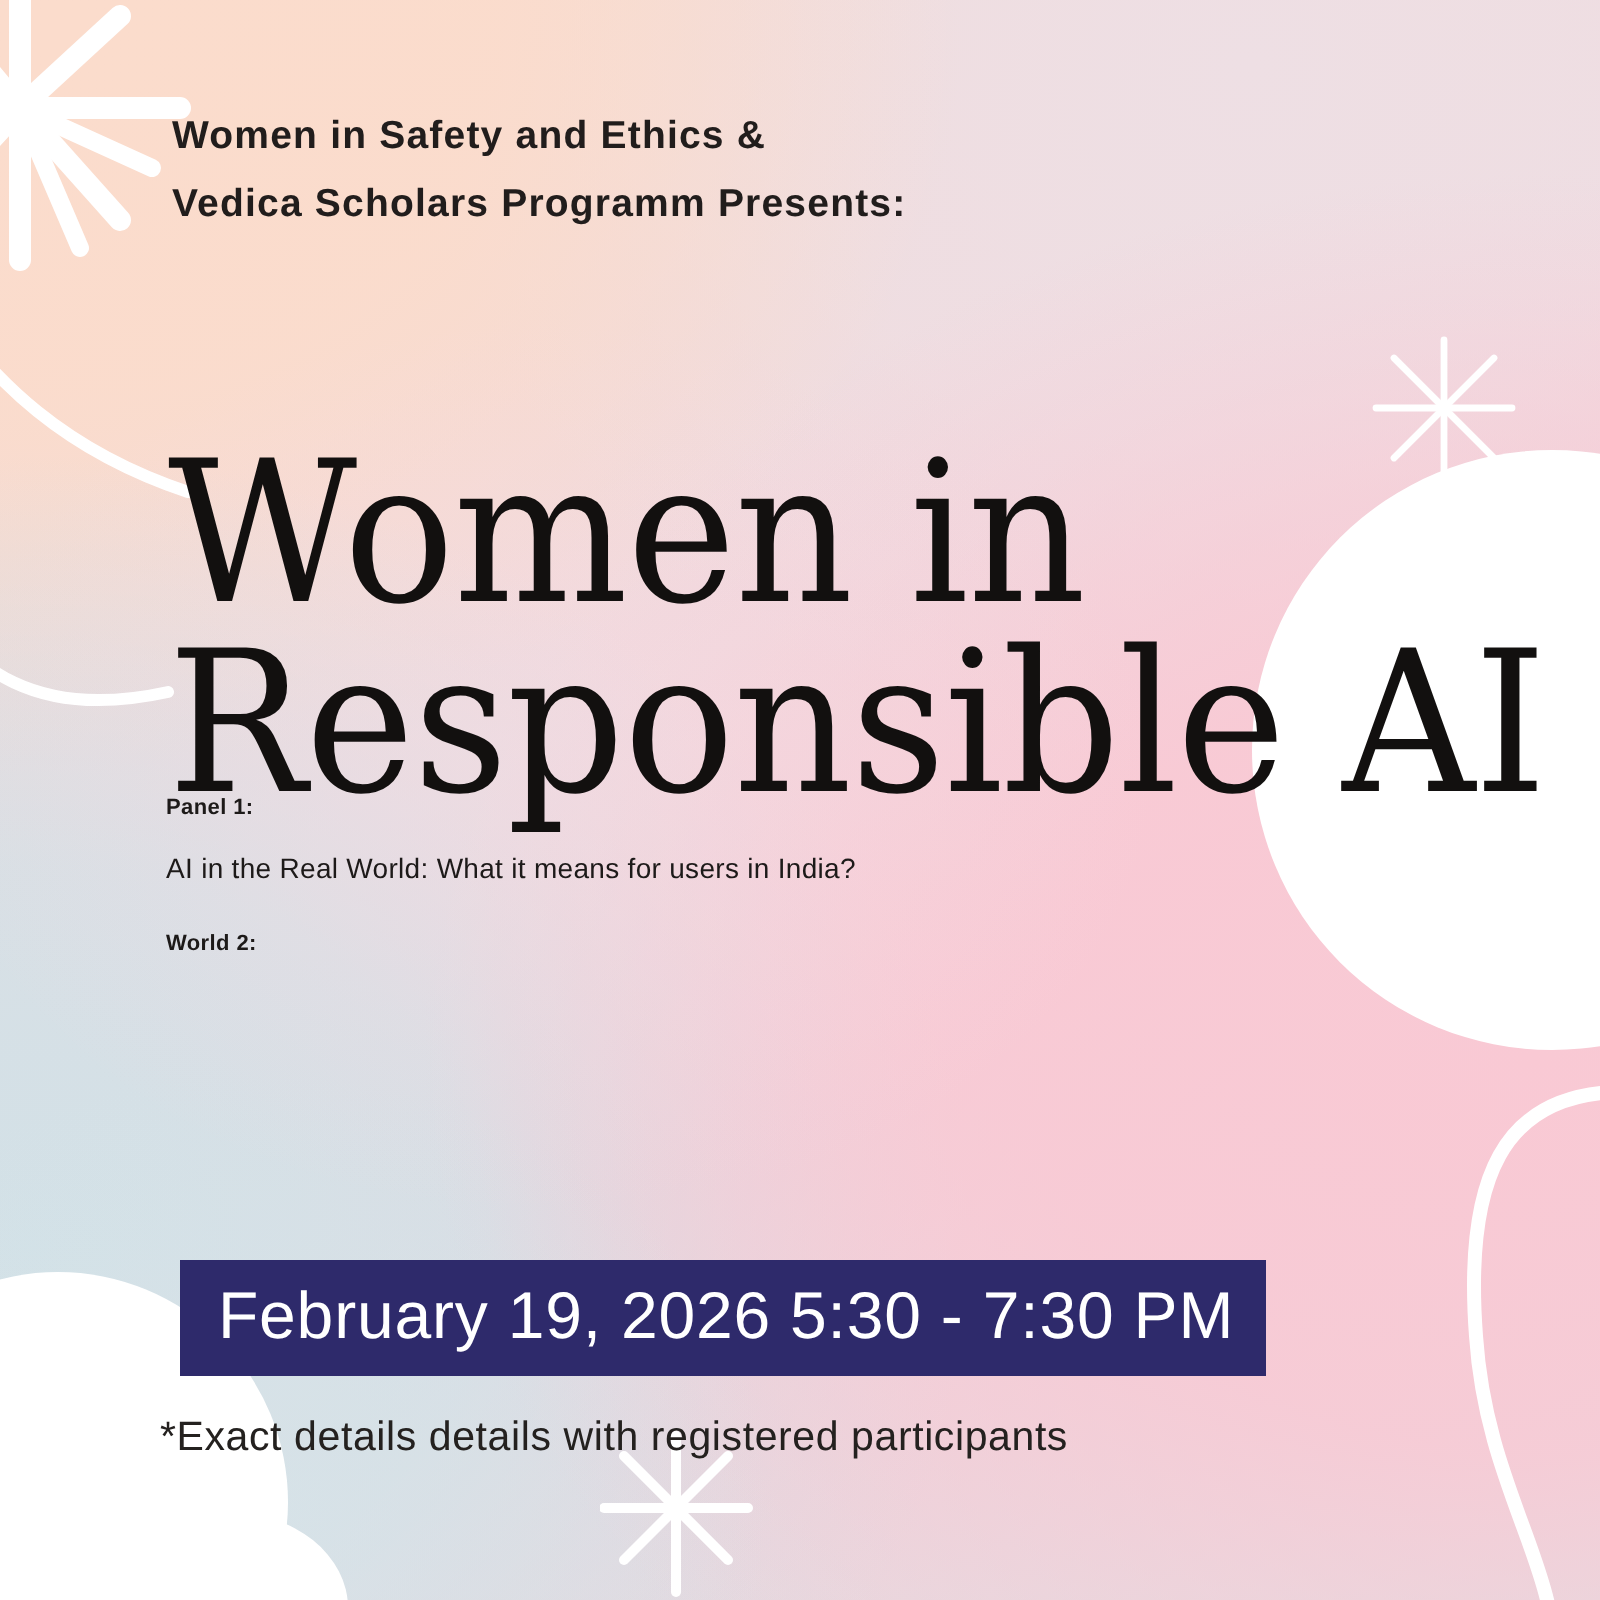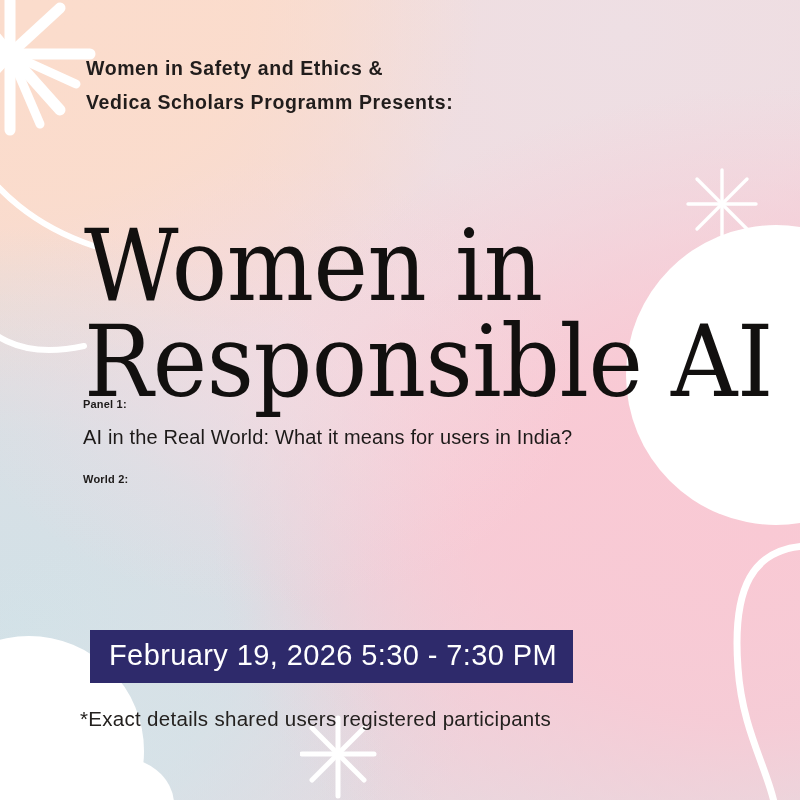--- a/index.html
+++ b/index.html
@@ -96,34 +96,34 @@
     top: 398px;
     color: #1d1a19;
   }
   .panel-label {
     font-size: 11px;
     font-weight: bold;
     letter-spacing: 0.2px;
     margin: 0;
   }
   .panel-desc {
-    font-size: 20px;
+    font-size: 14px;
     font-weight: normal;
     letter-spacing: 0.15px;
     margin: 16px 0 0 0;
   }
   .panel-block-2 { margin-top: 24px; }
 
   .date-banner {
     position: absolute;
     left: 90px;
     top: 630px;
     background: #2e2a6b;
     color: #ffffff;
-    font-size: 29px;
+    font-size: 33px;
     letter-spacing: 0.4px;
     padding: 9px 16px 11px 19px;
     white-space: nowrap;
   }
   .footnote {
     position: absolute;
     left: 80px;
     top: 707px;
     font-size: 20.5px;
     letter-spacing: 0.3px;
@@ -200,16 +200,16 @@
         <p class="panel-label">Panel 1:</p>
         <p class="panel-desc">AI in the Real World: What it means for users in India?</p>
       </div>
       <div class="panel-block panel-block-2">
         <p class="panel-label">World 2:</p>
       </div>
     </div>
 
     <div class="date-banner">February 19, 2026 5:30 - 7:30 PM</div>
 
-    <div class="footnote">*Exact details shared users registered participants</div>
+    <div class="footnote">*Exact details details with registered participants</div>
 
   </div>
 </div>
 
 </body></html>

